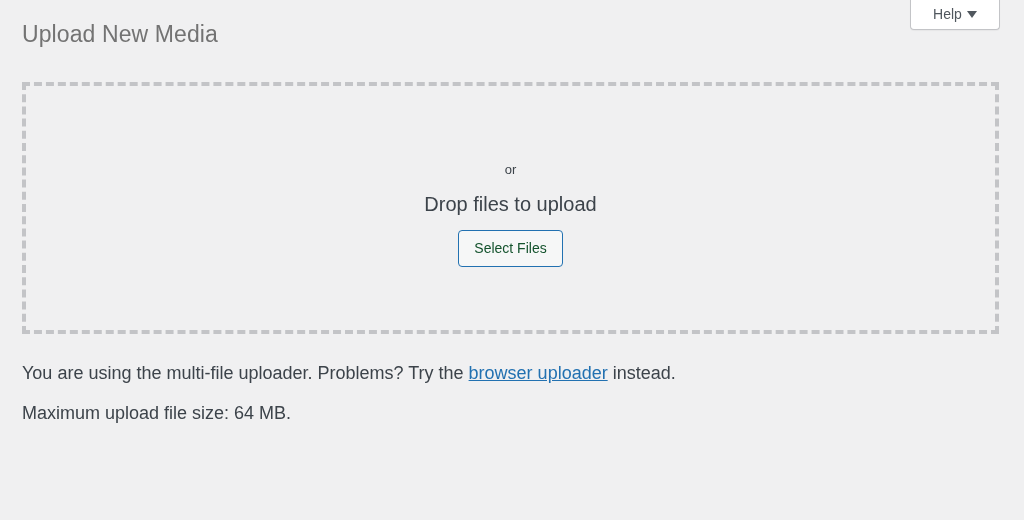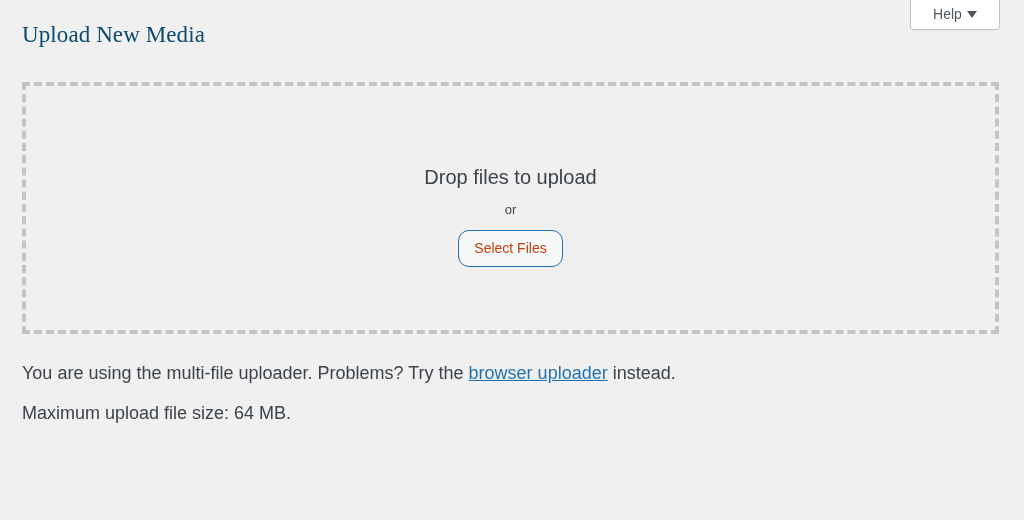--- a/index.html
+++ b/index.html
@@ -52,26 +52,25 @@
     display: inline-block;
   }
 
   
   #page-title {
     position: absolute;
     left: 22px;
     top: 20px;
     font-size: 23px;
     font-weight: 400;
-    color: #0c4a6e;
+    color: #737373;
     line-height: 1.3;
     letter-spacing: 0.1px;
     margin: 0;
     padding: 0;
-    font-family: Liberation Serif, serif;
   }
 
   
   #drop-zone {
     position: absolute;
     left: 22px;
     top: 82px;
     width: 977px;
     height: 252px;
     box-sizing: border-box;
@@ -97,24 +96,24 @@
     font-size: 13px;
     color: #3c434a;
     line-height: 1;
     margin: 0 0 14px 0;
   }
   #select-files-button {
     display: inline-block;
     font-family: "Liberation Sans", sans-serif;
     font-size: 14px;
     line-height: 1;
-    color: #c2410c;
+    color: #14532d;
     background: #f6f7f7;
     border: 1px solid #2271b1;
-    border-radius: 11px;
+    border-radius: 4px;
     padding: 10px 15px 11px;
     cursor: pointer;
     box-sizing: border-box;
   }
 
   
   .note {
     position: absolute;
     left: 22px;
     font-size: 18px;
@@ -138,22 +137,22 @@
   <span id="help-tab-inner">
     <span>Help</span>
     <span class="caret-down"></span>
   </span>
 </div>
 
 <h1 id="page-title">Upload New Media</h1>
 
 <div id="drop-zone">
   <div id="drop-instructions">
+    <p id="drop-or">or</p>
     <p id="drop-headline">Drop files to upload</p>
-    <p id="drop-or">or</p>
     <button id="select-files-button">Select Files</button>
   </div>
 </div>
 
 <p class="note" id="uploader-note">
   <span>You are using the multi-file uploader. Problems? Try the </span><a id="browser-uploader-link">browser uploader</a><span> instead.</span>
 </p>
 
 <p class="note" id="max-size-note">Maximum upload file size: 64 MB.</p>
 

